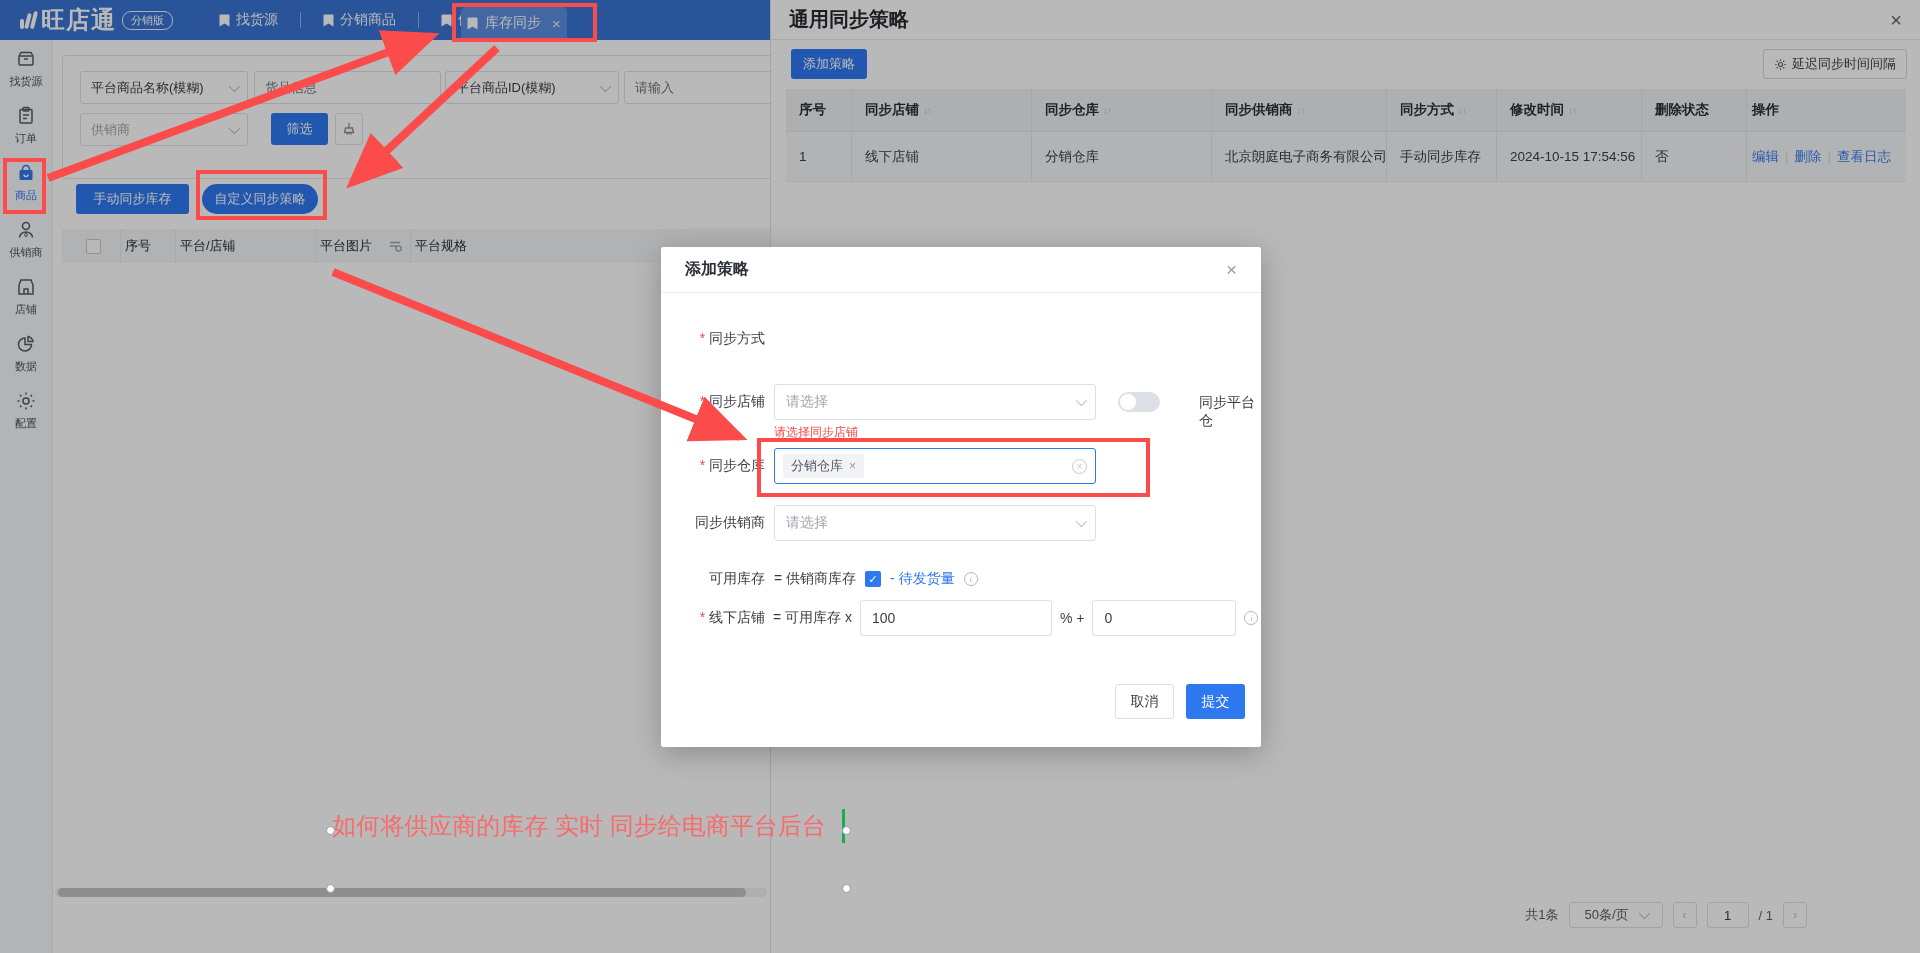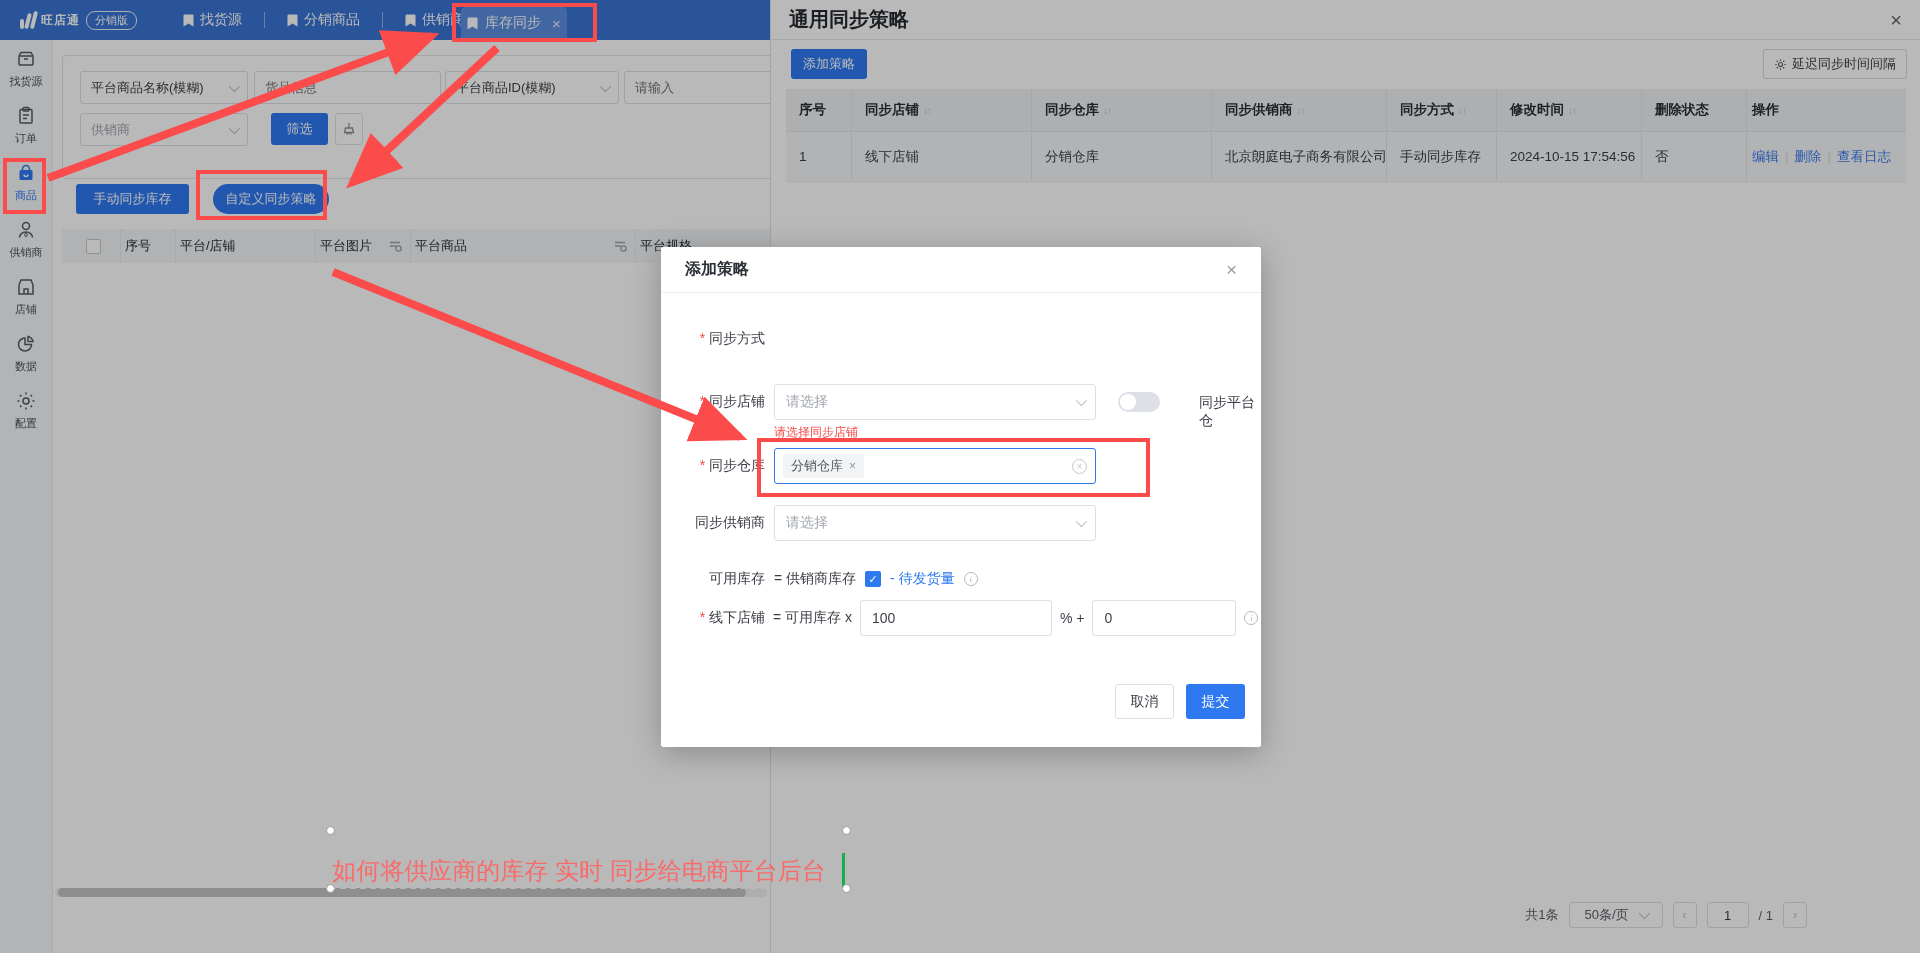--- a/index.html
+++ b/index.html
@@ -9,21 +9,21 @@
     background: #fff; font-family: "Liberation Sans", sans-serif; color:#333;
   }
   
   .topbar { position:absolute; left:0; top:0; width:100%; height:40px; background:#3b74d4; display:flex; align-items:center; }
   .logo-wrap { display:flex; align-items:center; margin-left:20px; }
   .logo-mark { display:flex; gap:2px; margin-right:5px; }
   .logo-mark i { display:block; width:4px; background:#fff; border-radius:2px; }
   .logo-mark i:nth-child(1){height:10px; margin-top:8px;}
   .logo-mark i:nth-child(2){height:16px; margin-top:2px; transform:rotate(14deg);}
   .logo-mark i:nth-child(3){height:18px; transform:rotate(14deg);}
-  .logo-text { color:#fff; font-size:12px; font-weight:bold; letter-spacing:1px; }
+  .logo-text { color:#fff; font-size:24px; font-weight:bold; letter-spacing:1px; }
   .logo-badge { margin-left:6px; color:#fff; font-size:11px; border:1px solid rgba(255,255,255,.9); border-radius:9px; padding:1px 8px; }
   .topnav { display:flex; align-items:center; margin-left:24px; height:100%; }
   .topnav-item { display:flex; align-items:center; gap:6px; color:#fff; font-size:14px; padding:0 22px; height:100%; cursor:pointer; }
   .topnav-sep { width:1px; height:16px; background:rgba(255,255,255,.45); }
   .tab-active { position:absolute; left:461px; top:6px; width:106px; height:34px; background:#5c8ee0; border-radius:6px 6px 0 0; display:flex; align-items:center; justify-content:center; gap:7px; color:#fff; font-size:14px; cursor:pointer; }
   .tab-close { color:#eaf0fb; font-size:15px; margin-left:4px; }
   .bm-icon { display:inline-block; width:11px; height:13px; }
   
   .sidebar { position:absolute; left:0; top:40px; width:53px; height:913px; background:#f7f8fa; border-right:1px solid #e8e9eb; }
   .side-item { width:100%; height:57px; display:flex; flex-direction:column; align-items:center; justify-content:center; gap:4px; cursor:pointer; color:#4a4f57; }
@@ -92,21 +92,21 @@
   .cb-checked { width:16px; height:16px; background:#2e78f0; border-radius:2px; color:#fff; font-size:11px; display:flex; align-items:center; justify-content:center; cursor:pointer; flex:none; }
   .blue-t { color:#2e78f0; }
   .info-ic { width:14px; height:14px; border:1px solid #b3b7be; border-radius:50%; color:#b3b7be; font-size:9px; display:flex; align-items:center; justify-content:center; font-style:italic; font-family:"Liberation Serif", serif; }
   .m-input { height:36px; border:1px solid #dcdfe6; border-radius:3px; padding:0 11px; font-size:14px; color:#3a3e45; font-family:inherit; }
   .m-footer { position:absolute; right:16px; top:437px; display:flex; gap:12px; }
   .btn-cancel { width:59px; height:35px; background:#fff; border:1px solid #dcdfe6; border-radius:3px; font-size:14px; color:#3a3e45; cursor:pointer; font-family:inherit; }
   .btn-submit { width:59px; height:35px; font-size:14px; }
   
   .anno-box { position:absolute; border:4px solid #fb4b4b; z-index:70; pointer-events:none; }
   .anno-svg { position:absolute; inset:0; z-index:70; pointer-events:none; }
-  .caption-box { position:absolute; left:330px; top:830px; width:517px; height:59px; border:2px dashed #b9b9b9; z-index:70; display:flex; align-items:flex-end; justify-content:center; gap:16px; }
+  .caption-box { position:absolute; left:330px; top:796px; width:517px; height:59px; border:2px dashed #b9b9b9; z-index:70; display:flex; align-items:center; justify-content:center; gap:16px; }
   .caption-text { color:#f96b6b; font-size:24px; white-space:nowrap; }
   .cursor-bar { width:3px; height:34px; background:#1aad4b; }
   .handle { position:absolute; width:9px; height:9px; background:#fff; border:1px solid #9a9a9a; border-radius:50%; z-index:71; }
 </style>
 </head>
 <body>
 
 <div class="app">
 
   <div class="topbar">
@@ -228,47 +228,40 @@
         <svg width="14" height="14" viewBox="0 0 14 14" fill="none" stroke="#8a8f97" stroke-width="1.3">
             <path d="M7 1 v5"></path>
             <path d="M3.5 6 h7 l1 4.5 h-9 z"></path>
             <path d="M5 10.5 v2 M7 10.5 v2 M9 10.5 v2"></path>
           </svg>
       </div>
     </div>
 
     <div class="action-btns">
       <button class="btn-primary" style="left:23px; width:113px;">手动同步库存</button>
-      <button class="btn-primary" style="left:160px; width:116px;border-radius:15px;">自定义同步策略</button>
+      <button class="btn-primary" style="left:149px; width:116px;border-radius:15px;">自定义同步策略</button>
     </div>
 
     <div class="mtable-head">
       <div class="mcell" style="width:58px;">
           <span class="checkbox-empty"></span>
         </div>
       <div class="mcell" style="width:55px;">
           <span>序号</span>
         </div>
       <div class="mcell" style="width:140px;">
           <span>平台/店铺</span>
         </div>
       <div class="mcell" style="width:95px;">
           <span>平台图片</span>
         <svg class="col-icon" width="14" height="14" viewBox="0 0 14 14" fill="none" stroke="#9ca1a8" stroke-width="1.3">
             <path d="M2 3.5 h10 M2 7 h6"></path>
             <circle cx="10.5" cy="9.5" r="2.6"></circle>
           </svg>
       </div>
-      <div class="mcell" style="width:225px;">
-          <span>平台商品</span>
-        <svg class="col-icon" width="14" height="14" viewBox="0 0 14 14" fill="none" stroke="#9ca1a8" stroke-width="1.3">
-            <path d="M2 3.5 h10 M2 7 h6"></path>
-            <circle cx="10.5" cy="9.5" r="2.6"></circle>
-          </svg>
-      </div>
       <div class="mcell" style="width:230px;">
           <span>平台规格</span>
         </div>
     </div>
 
     <div class="hscroll">
       <div class="thumb"></div>
     </div>
   </div>
 

